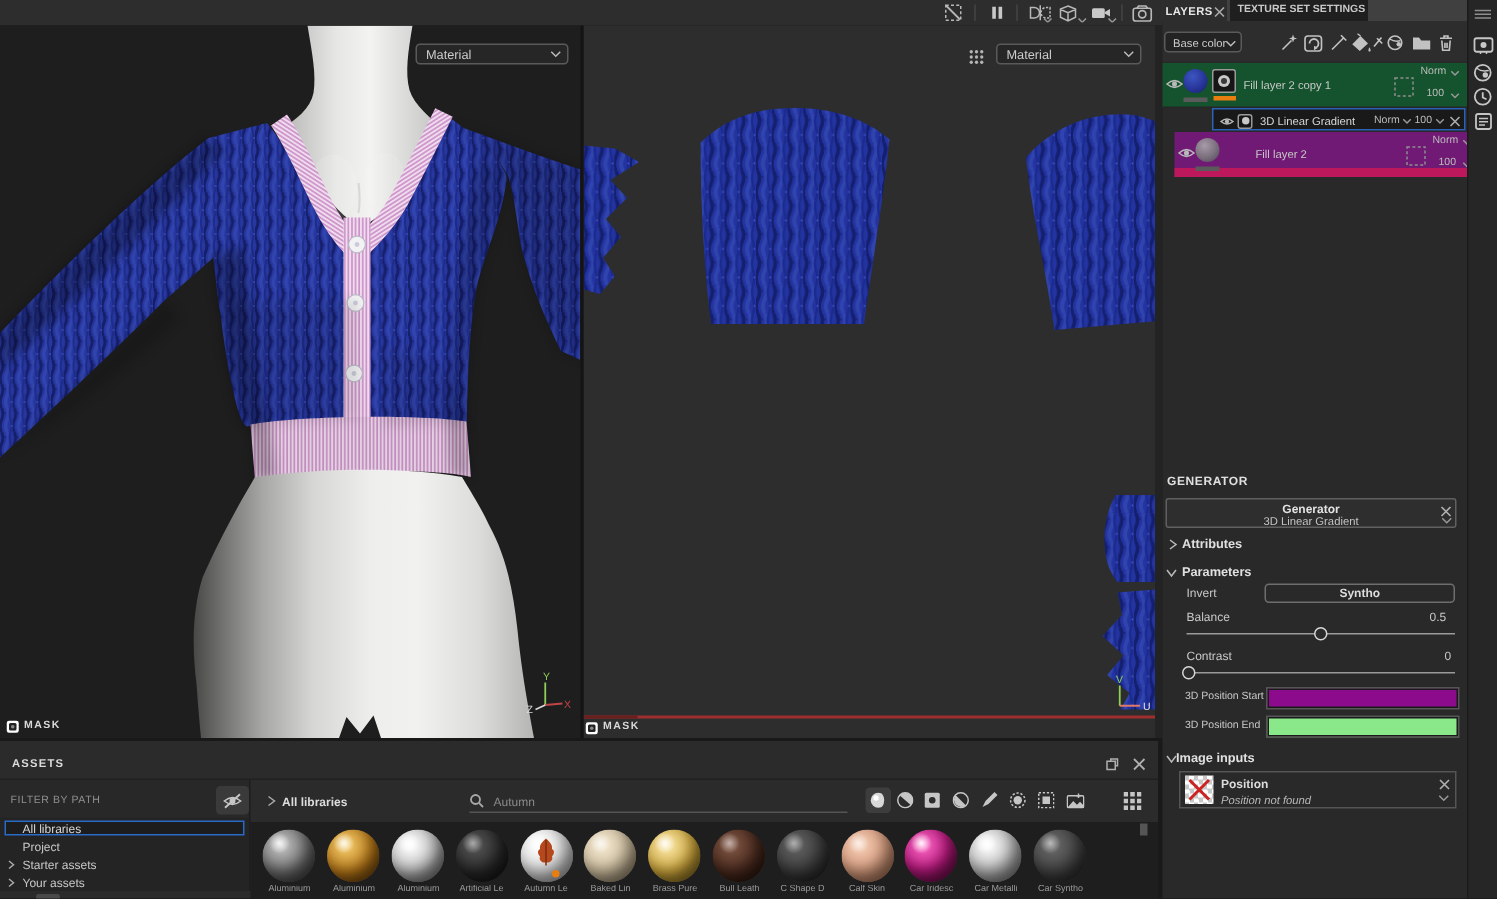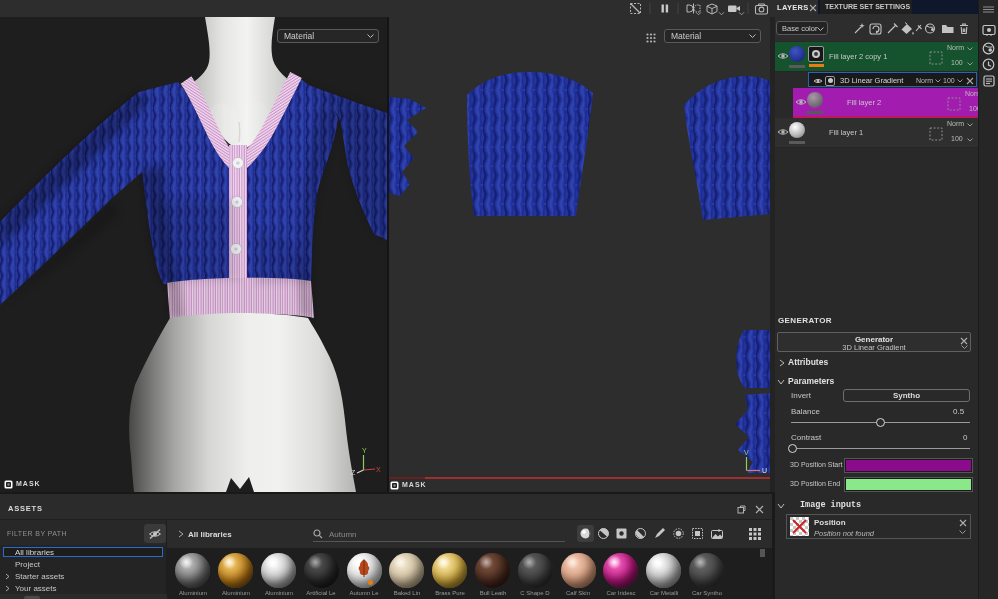--- a/index.html
+++ b/index.html
@@ -236,21 +236,21 @@
   <line x1="5.5" y1="23.5" x2="19" y2="23.5" stroke="#e0796a" stroke-width="1.2"></line>
   <text x="21" y="26" font-size="7" fill="#e8e8e8" font-family="Liberation Sans">U</text>
 </svg>
 </div>
 
 <div class="abs" style="left:387px;top:17px;width:2px;height:475px;background:#141414;"></div>
 <div class="abs" style="left:770px;top:17px;width:5px;height:475px;background:#232323;"></div>
 
 <div class="abs" id="rightpanel" style="left:775px;top:0;width:203px;height:599px;background:#292929;">
 
-  <div class="abs" style="left:0;top:0;width:203px;height:14px;background:#0f172a;">
+  <div class="abs" style="left:0;top:0;width:203px;height:14px;background:#404040;">
     <div class="abs" style="left:0;top:0;width:43px;height:14px;background:#2d2d2d;"></div>
     <span class="abs" style="left:2px;top:2.5px;font-size:7.5px;font-weight:bold;color:#e8e8e8;letter-spacing:.3px;">LAYERS</span>
     <svg class="abs" style="left:34px;top:3.5px;" width="8" height="8">
         <path d="M1,1 L7,7 M7,1 L1,7" stroke="#aaa" stroke-width="1.1"></path>
       </svg>
     <div class="abs" style="left:45px;top:0;width:92px;height:14px;background:#1f1f1f;"></div>
     <span class="abs" style="left:50px;top:3px;font-size:7px;font-weight:bold;color:#c8c8c8;">TEXTURE SET SETTINGS</span>
   </div>
 
   <div class="abs" style="left:0;top:14px;width:203px;height:27px;background:#2d2d2d;">
@@ -319,48 +319,28 @@
         <path d="M0.5,0.5 L3,3 L5.5,0.5" stroke="#999" fill="none"></path>
       </svg>
     <span class="abs" style="left:134px;top:3.5px;font-size:7px;color:#bdbdbd;">100</span>
     <svg class="abs" style="left:148px;top:6px;" width="6" height="4">
         <path d="M0.5,0.5 L3,3 L5.5,0.5" stroke="#999" fill="none"></path>
       </svg>
     <svg class="abs" style="left:157px;top:4px;" width="8" height="8">
         <path d="M1,1 L7,7 M7,1 L1,7" stroke="#aaa" stroke-width="1.1"></path>
       </svg>
   </div>
-  <div class="abs" style="left:18px;top:88px;width:203px;height:30px;background:#a21caf;border-bottom:2px solid #be185d;box-sizing:border-box;">
+  <div class="abs" style="left:8px;top:88px;width:203px;height:30px;background:#701a75;border-bottom:6px solid #be185d;box-sizing:border-box;">
     <svg class="abs" style="left:2px;top:9px;" width="12" height="10">
         <path d="M1,5 Q6,0.5 11,5 Q6,9.5 1,5 Z" fill="none" stroke="#b9b9b9"></path>
         <circle cx="6" cy="5" r="1.7" fill="#b9b9b9"></circle>
       </svg>
     <div class="abs" style="left:14px;top:4px;width:16px;height:16px;border-radius:50%;background:radial-gradient(circle at 38% 32%,#a89aa8,#7a6e7c 55%,#4a4250);"></div>
     <div class="abs" style="left:14px;top:23px;width:16px;height:3px;background:#5a5a5a;"></div>
     <span class="abs" style="left:54px;top:10px;font-size:7.5px;color:#c8c8c8;">Fill layer 2</span>
-    <svg class="abs" style="left:154px;top:9px;" width="14" height="14">
-        <rect x="1" y="1" width="12" height="12" fill="none" stroke="#8e8e8e" stroke-dasharray="2 1.6"></rect>
-      </svg>
-    <span class="abs" style="left:172px;top:2px;font-size:7px;color:#bdbdbd;">Norm</span>
-    <svg class="abs" style="left:192px;top:5px;" width="6" height="4">
-        <path d="M0.5,0.5 L3,3 L5.5,0.5" stroke="#999" fill="none"></path>
-      </svg>
-    <span class="abs" style="left:176px;top:16.5px;font-size:7px;color:#bdbdbd;">100</span>
-    <svg class="abs" style="left:192px;top:19.5px;" width="6" height="4">
-        <path d="M0.5,0.5 L3,3 L5.5,0.5" stroke="#999" fill="none"></path>
-      </svg>
-  </div>
-  <div class="abs" style="left:0;top:118px;width:203px;height:30px;background:#2f2f2f;border-bottom:1px solid #262626;box-sizing:border-box;">
-    <svg class="abs" style="left:2px;top:9px;" width="12" height="10">
-        <path d="M1,5 Q6,0.5 11,5 Q6,9.5 1,5 Z" fill="none" stroke="#b9b9b9"></path>
-        <circle cx="6" cy="5" r="1.7" fill="#b9b9b9"></circle>
-      </svg>
-    <div class="abs" style="left:14px;top:4px;width:16px;height:16px;border-radius:50%;background:radial-gradient(circle at 38% 32%,#ffffff,#b8b8b8 55%,#6e6e6e);"></div>
-    <div class="abs" style="left:14px;top:23px;width:16px;height:3px;background:#5a5a5a;"></div>
-    <span class="abs" style="left:54px;top:10px;font-size:7.5px;color:#c8c8c8;">Fill layer 1</span>
     <svg class="abs" style="left:154px;top:9px;" width="14" height="14">
         <rect x="1" y="1" width="12" height="12" fill="none" stroke="#8e8e8e" stroke-dasharray="2 1.6"></rect>
       </svg>
     <span class="abs" style="left:172px;top:2px;font-size:7px;color:#bdbdbd;">Norm</span>
     <svg class="abs" style="left:192px;top:5px;" width="6" height="4">
         <path d="M0.5,0.5 L3,3 L5.5,0.5" stroke="#999" fill="none"></path>
       </svg>
     <span class="abs" style="left:176px;top:16.5px;font-size:7px;color:#bdbdbd;">100</span>
     <svg class="abs" style="left:192px;top:19.5px;" width="6" height="4">
         <path d="M0.5,0.5 L3,3 L5.5,0.5" stroke="#999" fill="none"></path>
@@ -399,21 +379,21 @@
   <span class="abs" style="left:188px;top:433px;font-size:8px;color:#c8c8c8;">0</span>
   <div class="abs" style="left:16px;top:448px;width:179px;height:1px;background:#9a9a9a;"></div>
   <div class="abs" style="left:13px;top:444px;width:7px;height:7px;border-radius:50%;border:1.5px solid #d8d8d8;background:#2b2b2b;box-sizing:content-box;"></div>
   <span class="abs" style="left:15px;top:461px;font-size:7px;color:#c8c8c8;">3D Position Start</span>
   <div class="abs" style="left:70px;top:459px;width:125px;height:11px;background:#8c0a8c;border:1px solid #1a1a1a;outline:1px solid #555;"></div>
   <span class="abs" style="left:15px;top:480px;font-size:7px;color:#c8c8c8;">3D Position End</span>
   <div class="abs" style="left:70px;top:478px;width:125px;height:11px;background:#8be88a;border:1px solid #1a1a1a;outline:1px solid #555;"></div>
   <svg class="abs" style="left:2px;top:503px;" width="8" height="6">
       <path d="M1,1 L4,5 L7,1" stroke="#bbb" fill="none"></path>
     </svg>
-  <span class="abs" style="left:25px;top:500px;font-size:8.5px;font-weight:bold;color:#e0e0e0;font-family:Liberation Mono, monospace;">Image inputs</span>
+  <span class="abs" style="left:9px;top:500px;font-size:8.5px;font-weight:bold;color:#e0e0e0;">Image inputs</span>
   <div class="abs" style="left:11px;top:514px;width:185px;height:25px;border:1px solid #555;border-radius:0;box-sizing:border-box;">
     <div class="abs" style="left:3px;top:2px;width:19px;height:19px;background:
       repeating-conic-gradient(#ffffff 0% 25%, #c8c8c8 0% 50%) 0 0/6px 6px;"></div>
     <svg class="abs" style="left:3px;top:2px;" width="19" height="19">
         <path d="M3,3 L16,16 M16,3 L3,16" stroke="#cc2222" stroke-width="2"></path>
       </svg>
     <span class="abs" style="left:27px;top:3px;font-size:8px;font-weight:bold;color:#dcdcdc;">Position</span>
     <span class="abs" style="left:27px;top:14px;font-size:7.5px;color:#b8b8b8;font-style:italic;">Position not found</span>
     <svg class="abs" style="left:172px;top:4px;" width="8" height="8">
         <path d="M1,1 L7,7 M7,1 L1,7" stroke="#b0b0b0" stroke-width="1.1"></path>

